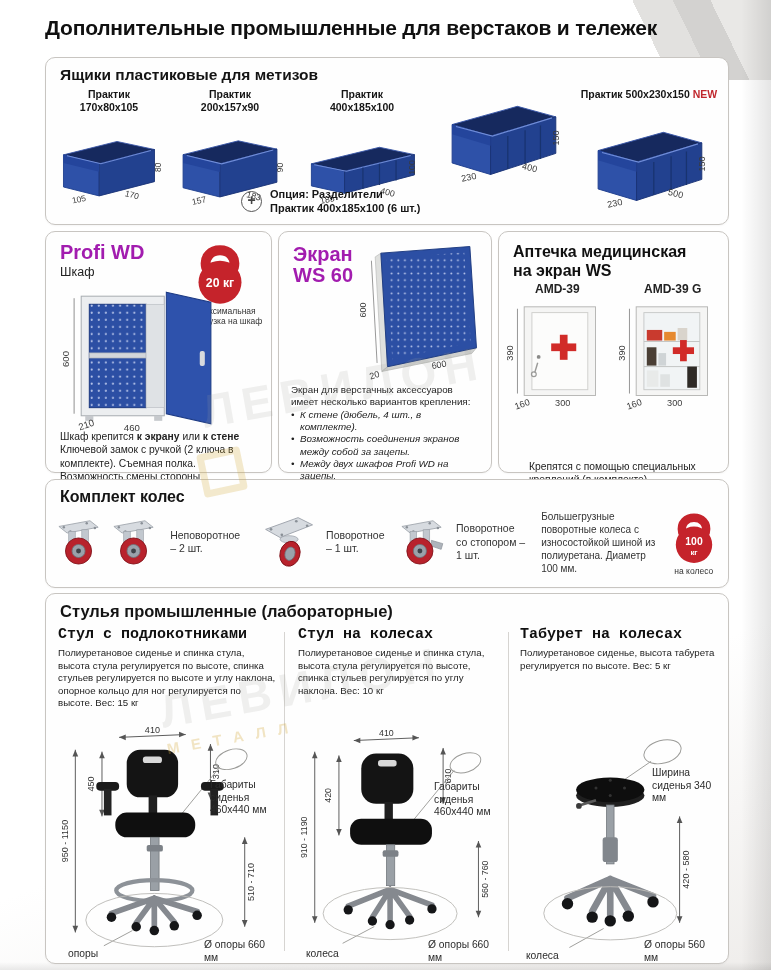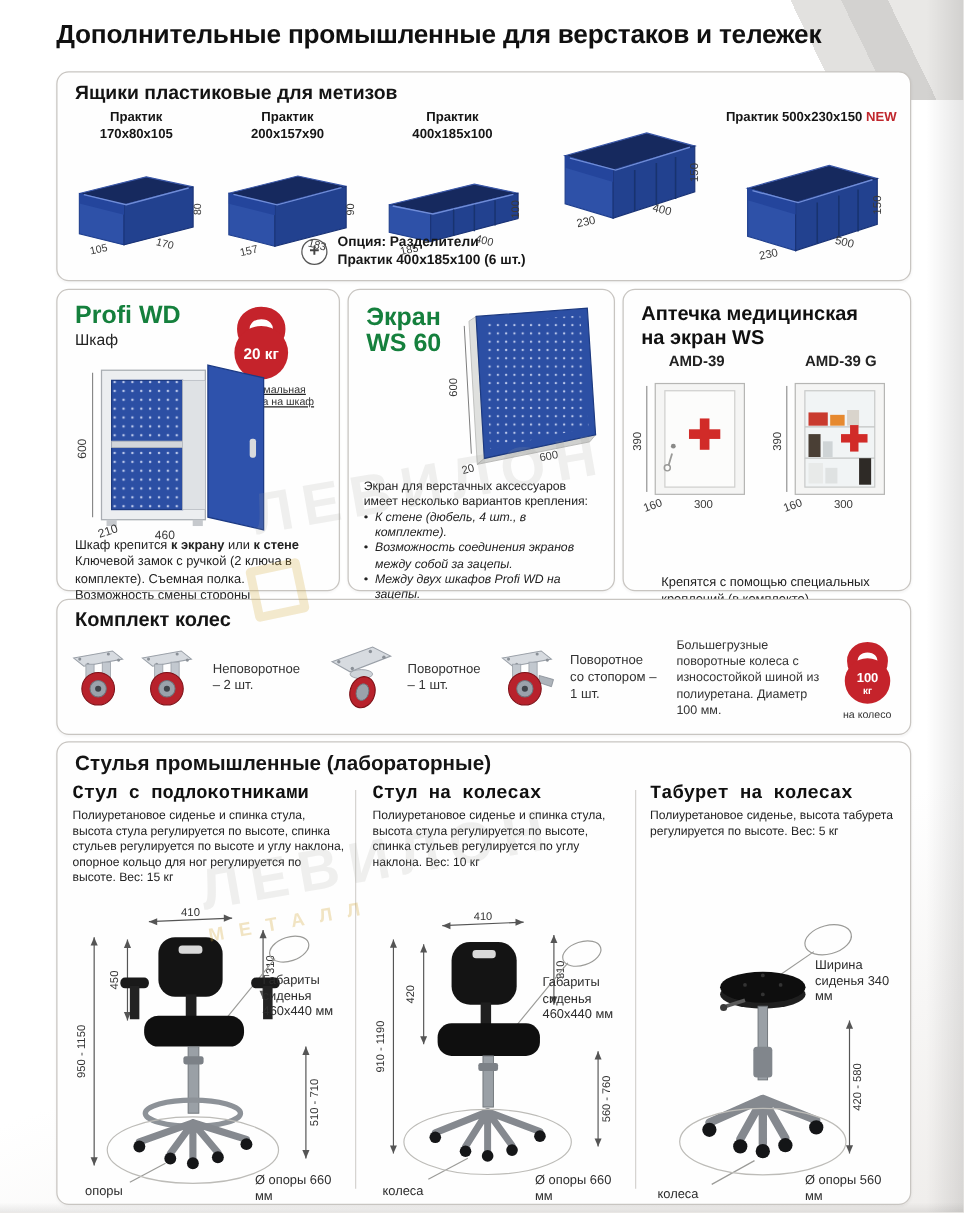--- a/index.html
+++ b/index.html
@@ -38,21 +38,21 @@
   .bin-svg text{font-size:9.5px;fill:#3a3a3a;}
   .option{position:absolute;left:195px;top:130px;display:flex;gap:8px;align-items:center;}
   .plus-icon{width:19px;height:19px;border:1.6px solid #555;border-radius:50%;color:#444;
      font-size:14px;line-height:17px;text-align:center;font-weight:bold;flex:0 0 auto;}
   .option-text{font-size:11px;font-weight:bold;line-height:1.25;color:#161616;}
 
   
   #p-cabinet{left:45px;top:231px;width:225px;height:240px;}
   #p-screen{left:278px;top:231px;width:212px;height:240px;}
   #p-aidkit{left:498px;top:231px;width:229px;height:240px;}
-  .h-big{font-size:20px;font-weight:bold;line-height:1.05;color:#15803d;}
+  .h-big{font-size:20px;font-weight:bold;line-height:1.05;color:#a21caf;}
   .h-med{font-size:15.5px;font-weight:bold;line-height:1.2;color:#101010;}
   .small-text{font-size:10.3px;line-height:1.3;color:#222;}
   .fig-svg text{font-size:9.5px;fill:#3a3a3a;}
   .kbell-wrap{text-align:center;width:76px;}
   .kbell-caption{font-size:8.5px;line-height:1.15;color:#333;margin-top:1px;}
   .kbell-text{fill:#fff;font-weight:bold;}
   .bullets{margin:0;padding:0;list-style:none;font-style:italic;}
   .bullets li{padding-left:9px;position:relative;}
   .bullets li:before{content:"•";position:absolute;left:0;top:0;}
 
@@ -243,21 +243,21 @@
         <div>Опция: Разделители</div>
         <div>Практик 400х185х100 (6 шт.)</div>
       </div>
     </div>
   </div>
 
   <div class="panel" id="p-cabinet">
     <div class="h-big" style="position:absolute;left:14px;top:10px;">Profi WD</div>
     <div style="position:absolute;left:14px;top:33px;font-size:12.5px;">Шкаф</div>
 
-    <div class="kbell-wrap" style="position:absolute;left:132px;top:8px;text-decoration:underline;">
+    <div class="kbell-wrap" style="position:absolute;left:143px;top:8px;">
       <svg width="62" height="66" viewBox="0 0 80 86">
         <use href="#kbell" width="80" height="86"></use>
         <text class="kbell-text" x="40" y="61" text-anchor="middle" font-size="16">20 кг</text>
       </svg>
       <div class="kbell-caption">максимальная нагрузка на шкаф</div>
     </div>
 
     <svg class="fig-svg" width="180" height="152" viewBox="0 0 160 150" style="position:absolute;left:6px;top:50px;">
       <rect x="20" y="14" width="82" height="118" fill="#eceef0" stroke="#a9adb2"></rect>
       <rect x="28" y="22" width="56" height="102" fill="#2c4fa4" stroke="#1d3a80"></rect>

